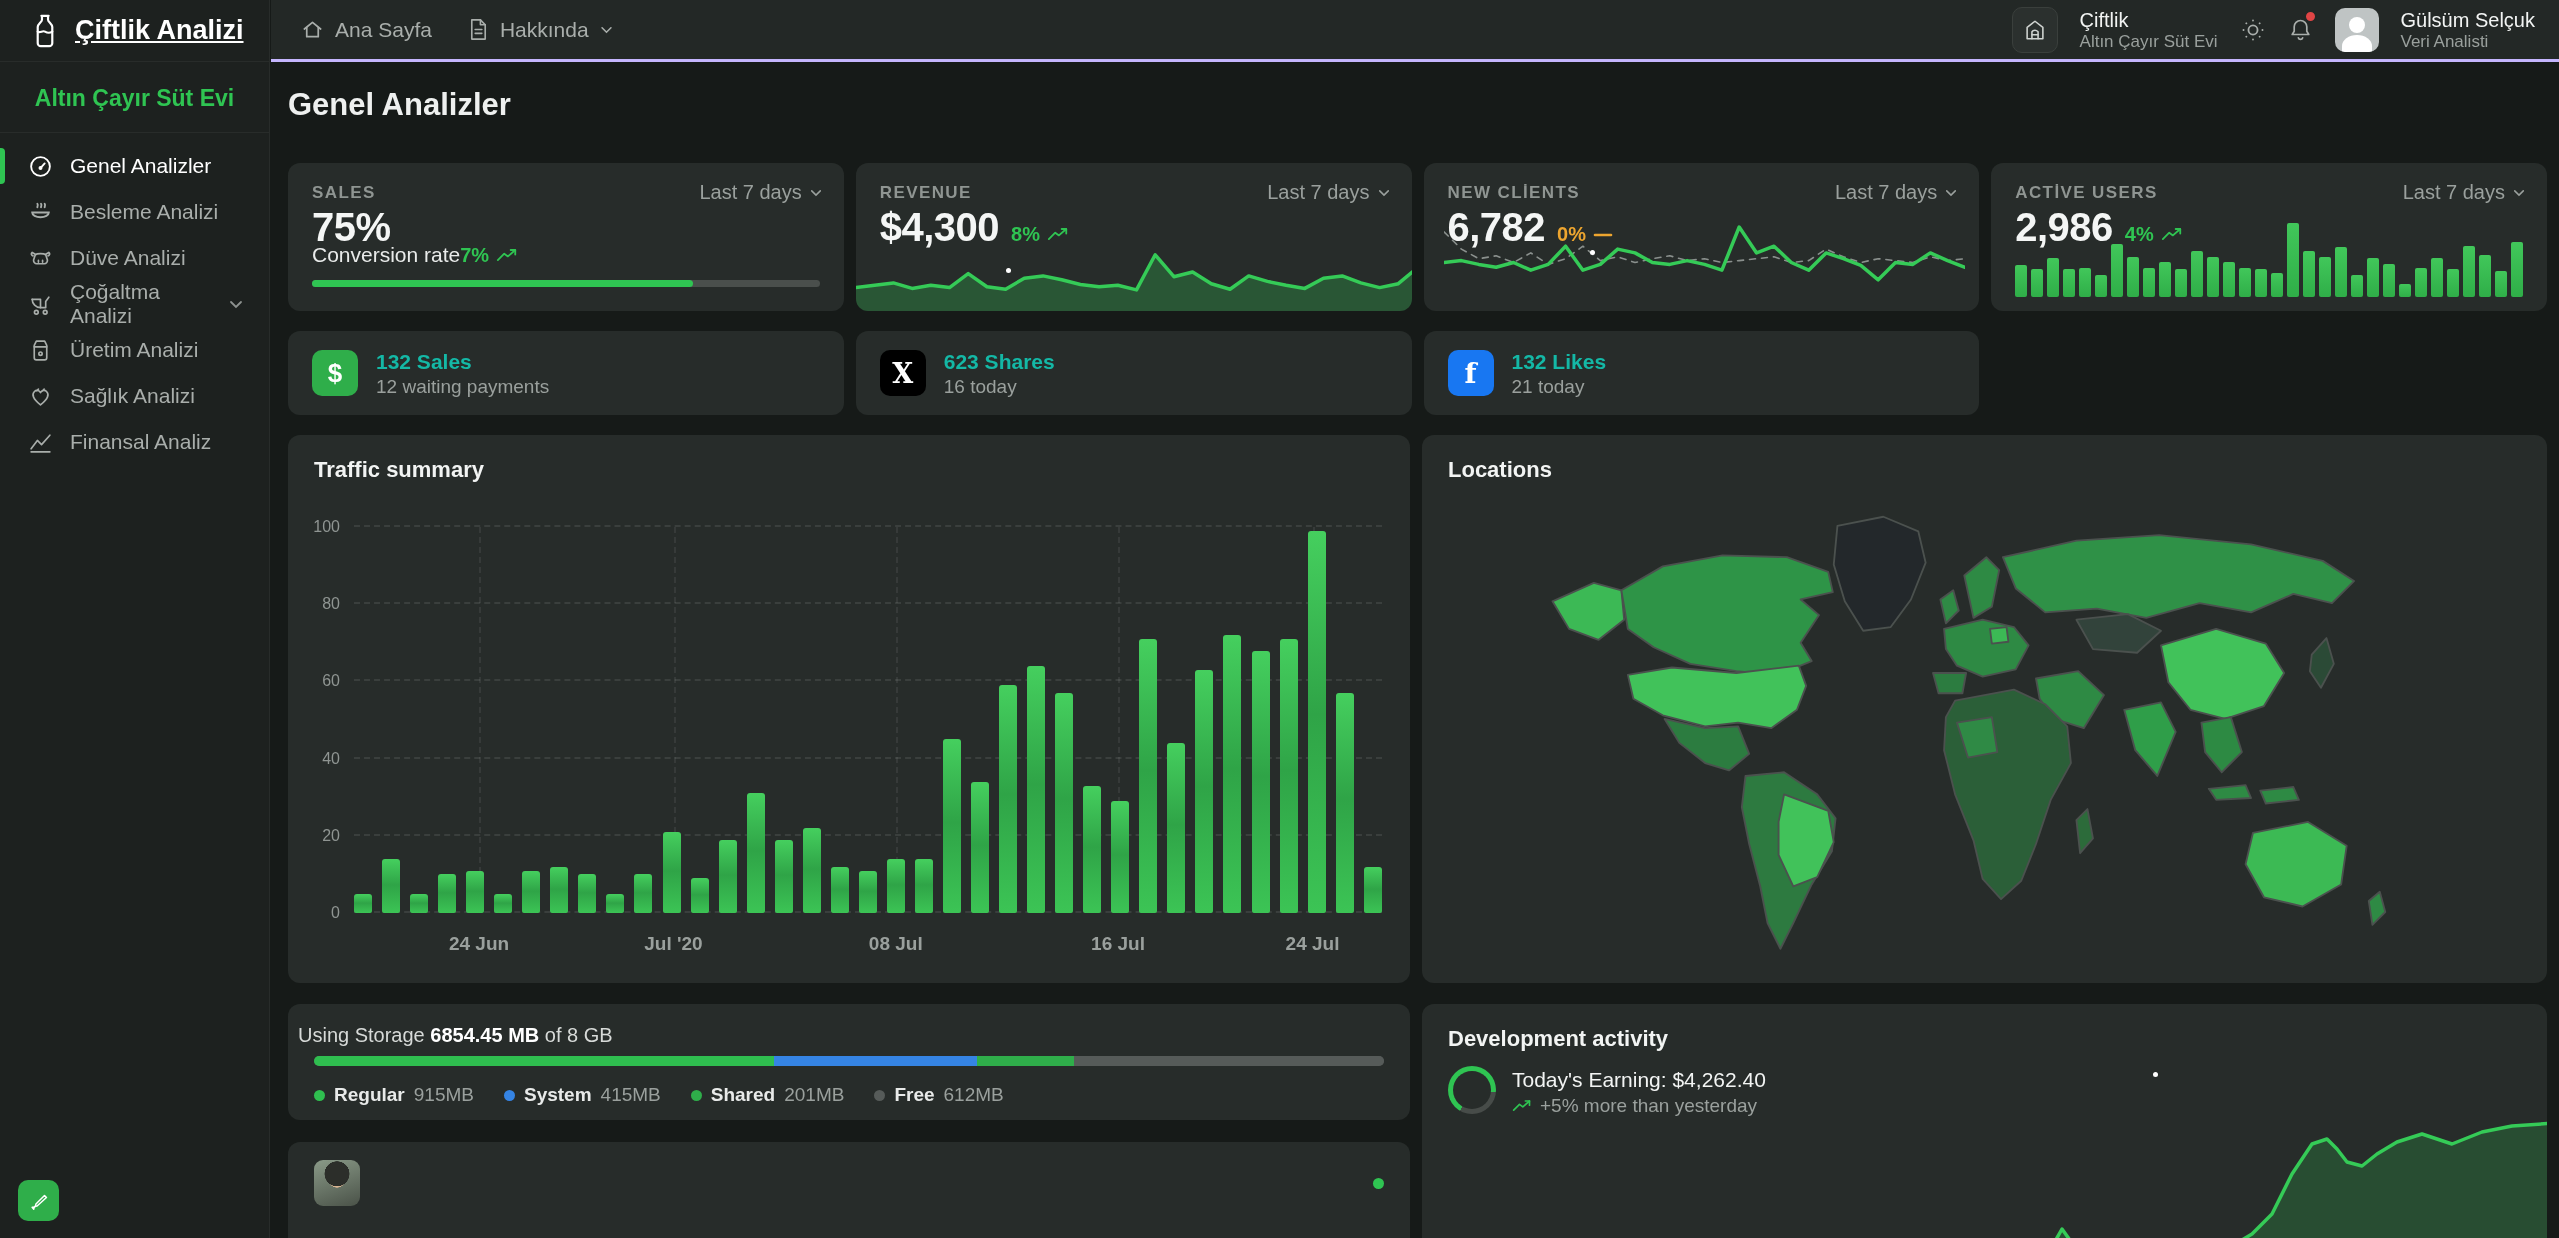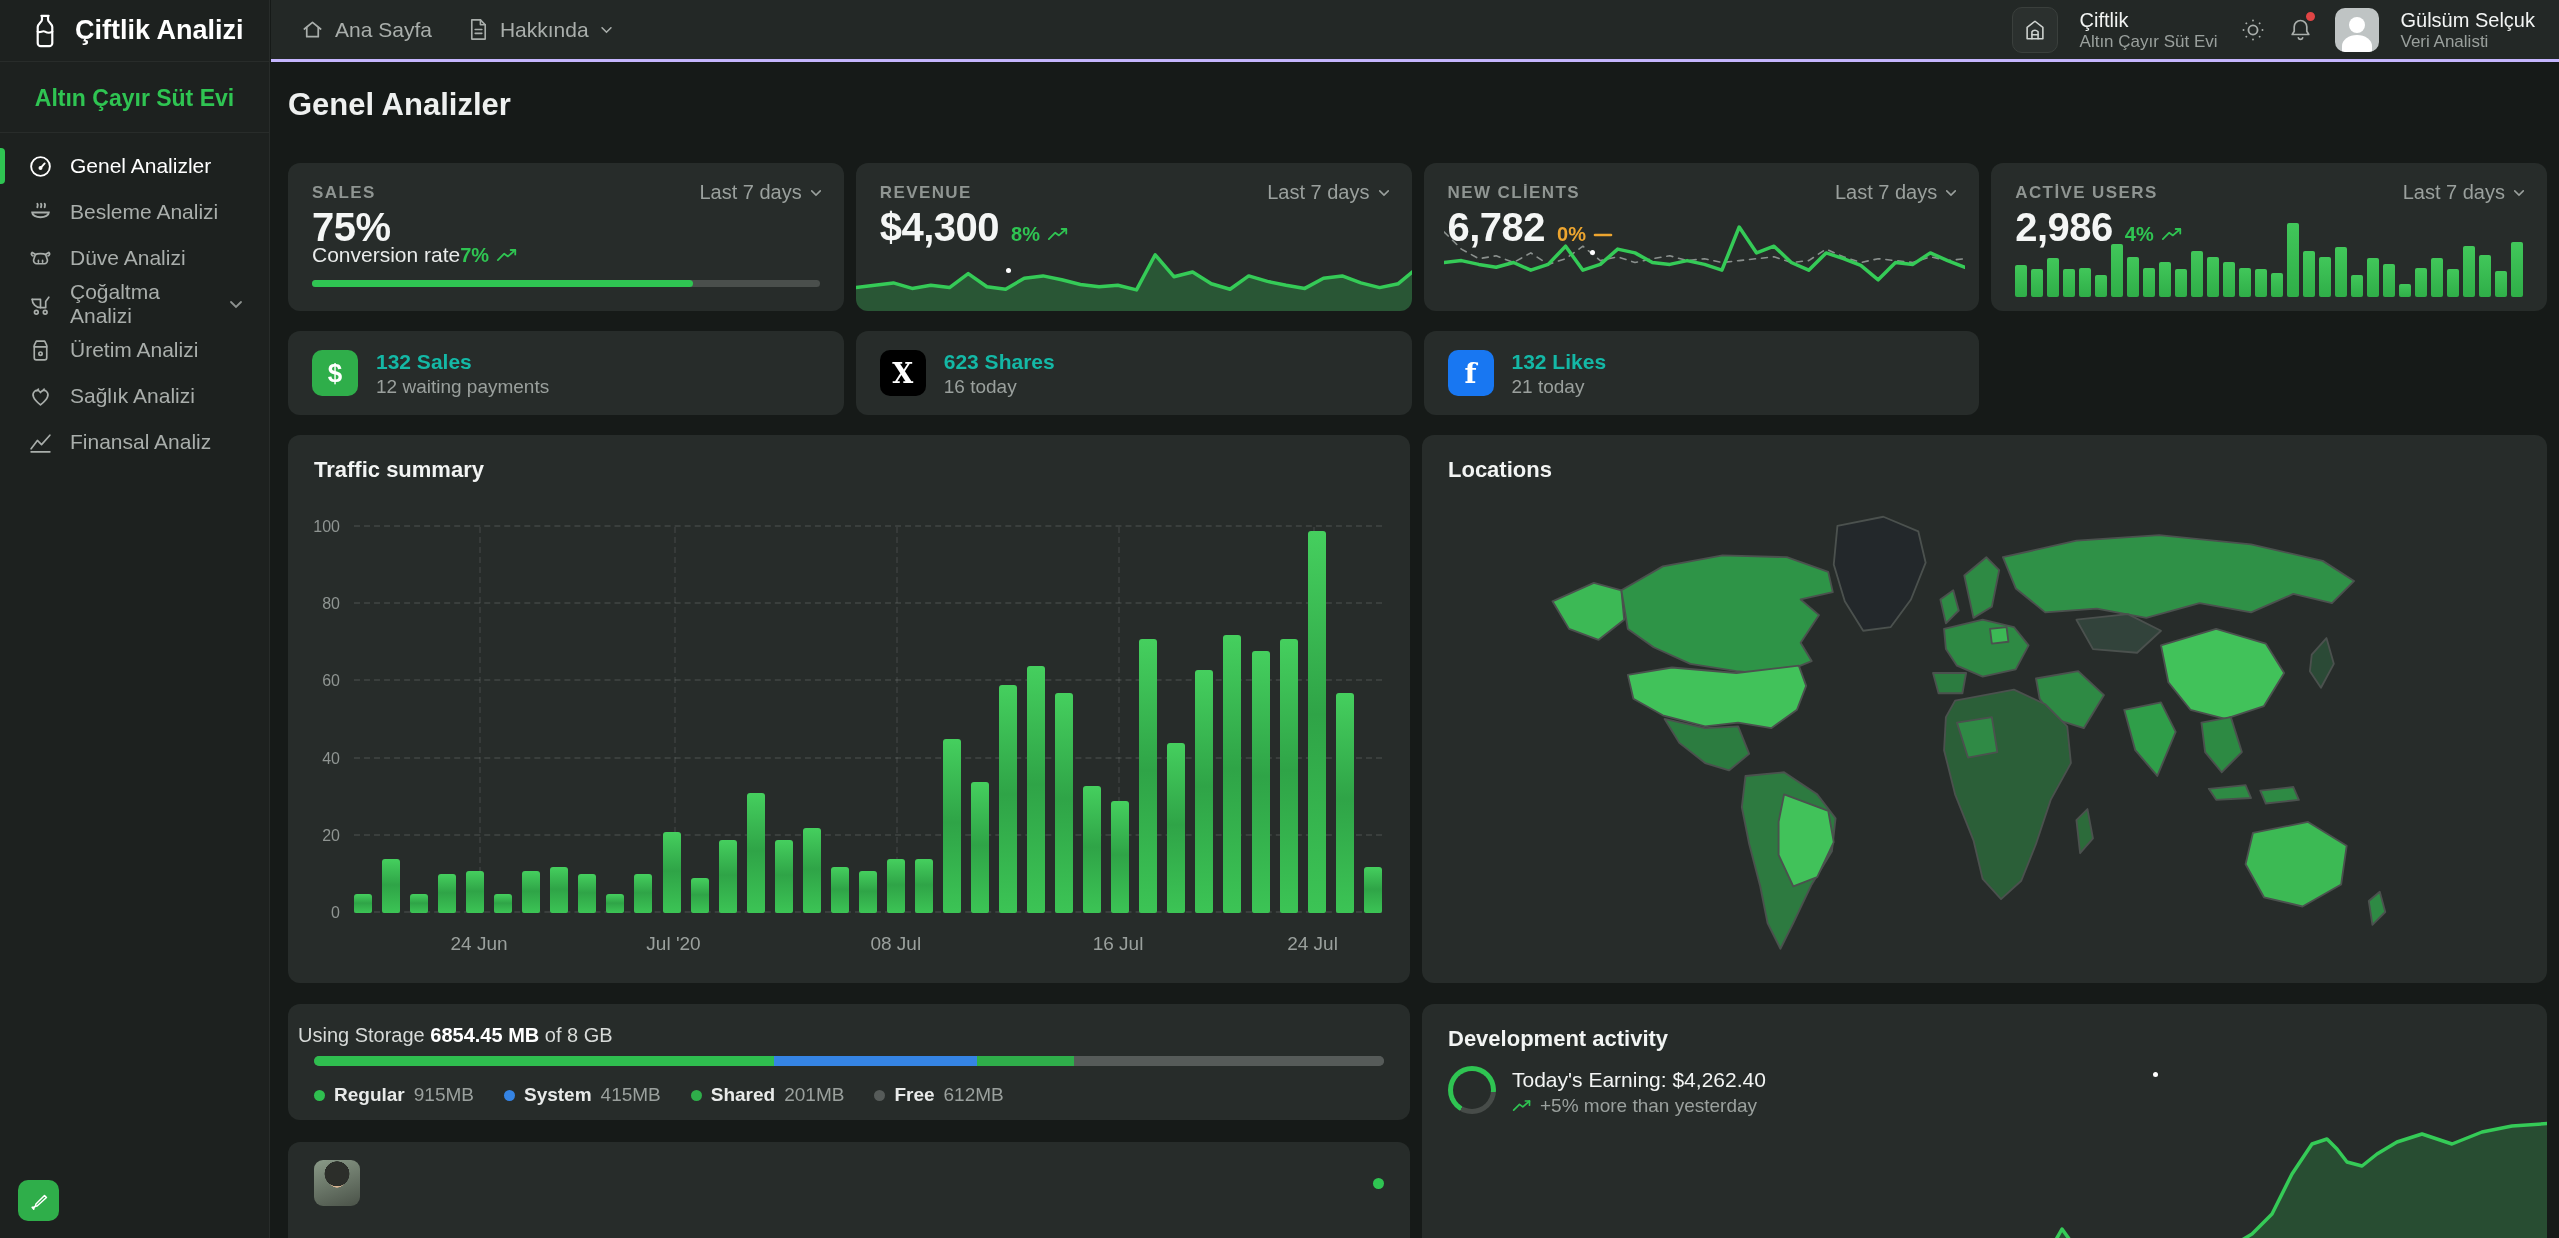--- a/index.html
+++ b/index.html
@@ -7,21 +7,21 @@
   body {
     font-family:"Liberation Sans", sans-serif;
     background:#161a18; color:#eef0ef; position:relative;
   }
   :root0 {}
   
   .sidebar { position:absolute; left:0; top:0; width:270px; height:1238px;
     background:#1d211f; border-right:1px solid #282c2a; z-index:2; }
   .logo-row { height:62px; display:flex; align-items:center; gap:15px;
     padding-left:30px; border-bottom:1px solid #282c2a; }
-  .brand { font-size:27px; font-weight:700; color:#fff; }
+  .brand { font-size:27px; font-weight:700; color:#fff;text-decoration:underline; }
   .farm-name { text-align:center; color:#2fc452; font-weight:700; font-size:23px;
     padding:23px 0 20px; border-bottom:1px solid #282c2a; margin-bottom:10px; }
   .nav-item { position:relative; display:flex; align-items:center; gap:17px;
     height:46px; padding-left:28px; color:#a9aeab; font-size:21px; cursor:pointer; }
   .nav-item svg { flex:0 0 auto; }
   .nav-item.active { color:#ffffff; }
   .nav-item.active::before { content:""; position:absolute; left:0; top:5px; bottom:5px;
     width:5px; background:#2fc452; border-radius:0 4px 4px 0; }
   .nav-chevron { margin-left:auto; margin-right:26px; opacity:.8; }
   .chat-fab { position:absolute; left:18px; top:1180px; width:41px; height:41px;
@@ -90,21 +90,21 @@
   .plot { position:absolute; left:66px; right:28px; top:92px; bottom:70px; }
   .gridline { position:absolute; left:0; right:0; border-top:2px dashed rgba(255,255,255,.09); }
   .vline { position:absolute; top:0; bottom:0; border-left:2px dashed rgba(255,255,255,.07); }
   .ylab { position:absolute; right:calc(100% + 14px); transform:translateY(-50%);
     font-size:16px; color:#8f9592; }
   .bars { position:absolute; inset:0; display:flex; align-items:flex-end;
     justify-content:space-between; }
   .bars div { width:18px; border-radius:3px 3px 2px 2px;
     background:linear-gradient(180deg,#45cf5e 0%,#2fa447 48%,#3cc455 100%); }
   .xlabs { position:absolute; left:66px; right:28px; bottom:26px; height:24px; }
-  .xlabs span { position:absolute; transform:translateX(-50%); font-size:19px; color:#9aa09d; }
+  .xlabs span { position:absolute; transform:translateX(-50%); font-size:19px; color:#9aa09d;font-weight:bold; }
   .map-svg { position:absolute; left:20px; right:20px; top:56px; bottom:14px;
     width:calc(100% - 40px); height:478px; }
   
   .bottom-row { display:grid; grid-template-columns:1122px 1fr; gap:12px; }
   .bottom-left { display:flex; flex-direction:column; gap:22px; }
   .storage-card { height:116px; padding:20px 10px; }
   .storage-line { font-size:20px; color:#d7dad8; }
   .storage-line b { color:#fff; }
   .storage-bar { position:absolute; left:26px; right:26px; top:52px; height:10px;
     border-radius:6px; background:#4a4f4c; display:flex; overflow:hidden; }

